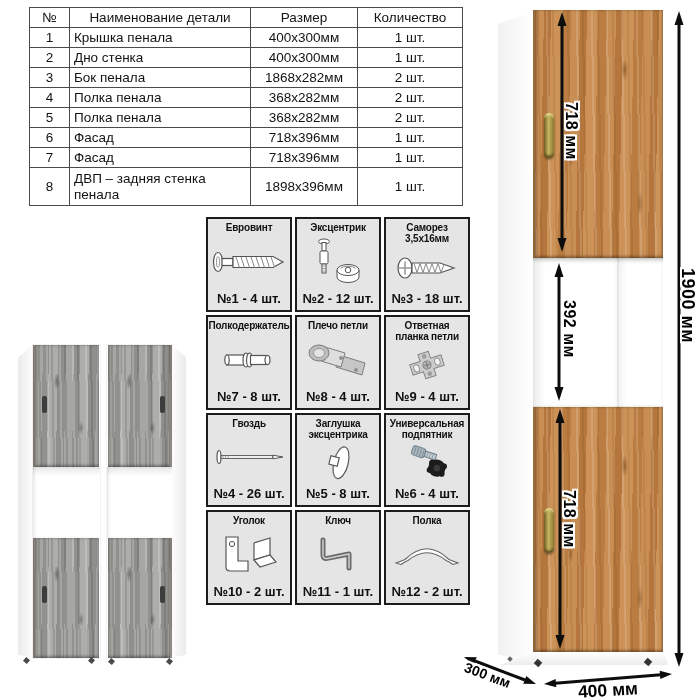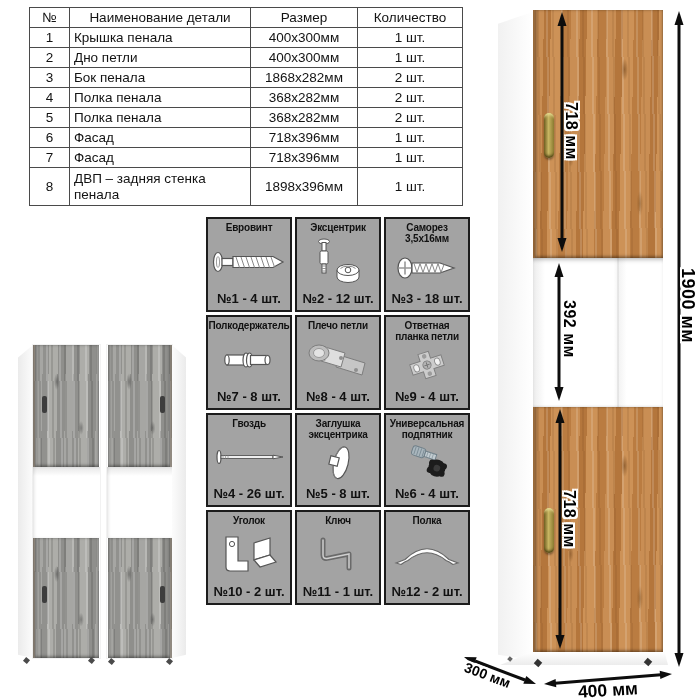--- a/index.html
+++ b/index.html
@@ -14,21 +14,21 @@
   .parts-table tr.tall{height:38px;}
   .c-num{width:31px;text-align:center;}
   .c-name{width:172px;text-align:left;}
   .c-size{width:98px;text-align:center;margin-left:16px;}
   .c-qty{width:96px;text-align:center;}
   .parts-table th{text-align:center;}
 
   
   .hw-grid{position:absolute;left:206px;top:217px;width:264px;height:388px;display:grid;
       grid-template-columns:repeat(3,1fr);grid-template-rows:repeat(4,1fr);gap:3px;}
-  .hw-cell{border:2px solid #1c1c1c;background:#a3a3a3;display:flex;flex-direction:column;
+  .hw-cell{border:2px solid #1c1c1c;background:#e5e5e5;display:flex;flex-direction:column;
       align-items:center;justify-content:space-between;padding:3px 1px 4px;overflow:hidden;}
   .hw-title{font-weight:bold;font-size:10px;line-height:1.12;text-align:center;letter-spacing:-0.2px;}
   .hw-fig{flex:1;display:flex;align-items:center;justify-content:center;}
   .hw-count{font-weight:bold;font-size:13px;}
 
   
   .wood{background-color:#c1834a;background-image:
       radial-gradient(ellipse 5px 16px at 70% 24%, rgba(92,52,16,.5), transparent 70%),
       radial-gradient(ellipse 4px 12px at 28% 60%, rgba(92,52,16,.4), transparent 70%),
       radial-gradient(ellipse 5px 18px at 82% 78%, rgba(104,62,20,.38), transparent 70%),
@@ -90,21 +90,21 @@
       <th class="c-qty">Количество</th>
     </tr>
     <tr>
       <td class="c-num">1</td>
       <td class="c-name">Крышка пенала</td>
       <td class="c-size">400х300мм</td>
       <td class="c-qty">1 шт.</td>
     </tr>
     <tr>
       <td class="c-num">2</td>
-      <td class="c-name">Дно петли</td>
+      <td class="c-name">Дно стенка</td>
       <td class="c-size">400х300мм</td>
       <td class="c-qty">1 шт.</td>
     </tr>
     <tr>
       <td class="c-num">3</td>
       <td class="c-name">Бок пенала</td>
       <td class="c-size">1868х282мм</td>
       <td class="c-qty">2 шт.</td>
     </tr>
     <tr>

